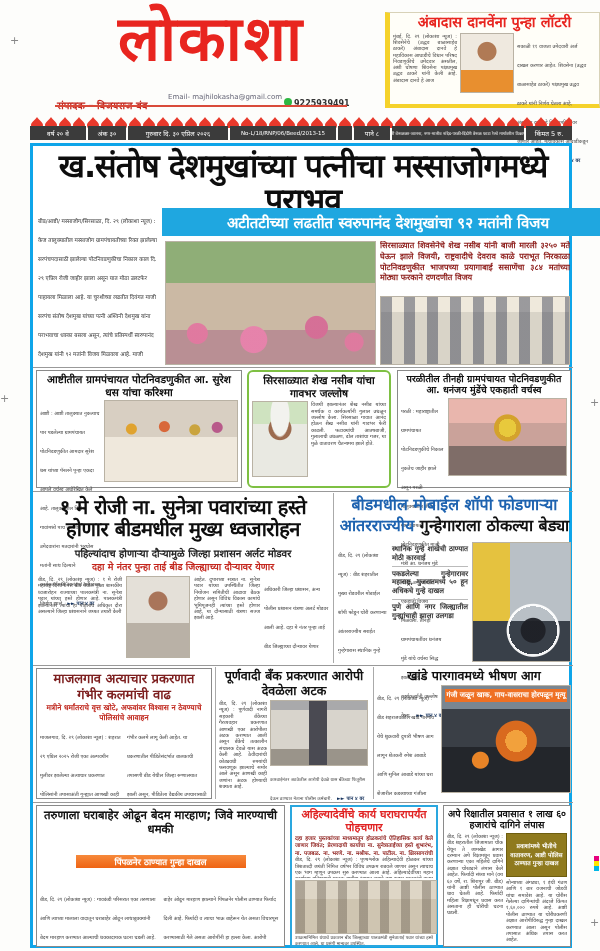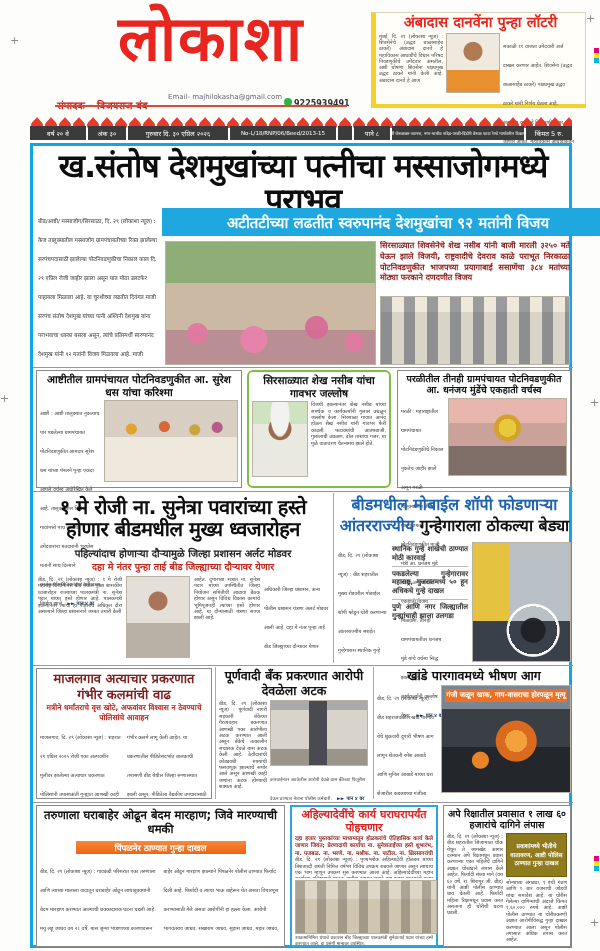--- a/index.html
+++ b/index.html
@@ -9,21 +9,21 @@
   .cropmark{color:#888;font-size:11px;font-weight:400;}
   .regdot{width:5px;height:5px;}
   
   .logo{font-size:62px;font-weight:900;color:#e8251f;line-height:1;text-align:center;letter-spacing:2px;}
   .editor{font-size:10px;font-weight:700;color:#c3251d;}
   .email{font-size:7px;color:#667;}
   .phone{font-size:8px;color:#333;font-weight:700;}
   .phoneicon{display:inline-block;width:8px;height:8px;border-radius:50%;background:#2db742;vertical-align:middle;margin-right:2px;}
   .mastline{height:2px;background:#d94a3a;}
   
-  .lotbox{border:1px solid #d8d2b8;border-left:5px solid #f5d22b;border-bottom:4px solid #f5d22b;background:#fffef8;padding:2px 3px;}
+  .lotbox{border:1px solid #d8d2b8;border-left:5px solid #f5d22b;border-bottom:4px solid #f5d22b;background:#fffef8;padding:2px 3px;margin-left:14px;}
   .lothead{font-size:14.5px;font-weight:900;color:#e8251f;text-align:center;line-height:1.1;}
   .tiny{font-size:5px;line-height:1.25;color:#444;text-align:justify;}
   .more{font-weight:900;color:#16335e;font-size:5px;white-space:nowrap;}
   
   .infobar{display:flex;gap:2px;}
   .seg{background:#3b3b3b;color:#fff;font-size:6.5px;display:flex;align-items:center;justify-content:center;white-space:nowrap;overflow:hidden;}
   
   .frame{border:3px solid #0ea5e9;background:#fff;}
   .leadhead{font-size:32px;font-weight:900;color:#0d0d0d;text-align:center;line-height:1.05;letter-spacing:-1px;}
   .banner{background:#1fa7e0;color:#fff;font-weight:900;font-size:15px;display:flex;align-items:center;justify-content:center;text-align:center;margin-left:44px;}
@@ -273,21 +273,21 @@
           <span class="cap">कारवाईनंतर अटकेतील आरोपी देवळे यास बँकेच्या फितूरीस देऊन ठाण्यात नेताना पोलीस कर्मचारी.</span>
           <span class="more">►► पान ४ वर</span>
         </div>
       </div>
     </div>
 
     <div class="abs hline" style="left:0px;top:656px;width:540px;"></div>
 
     <div class="abs bx" style="left:3px;top:659px;width:249px;height:142px;">
       <div class="h12">तरुणाला घराबाहेर ओढून बेदम मारहाण; जिवे मारण्याची धमकी</div>
-      <div class="orangelbl" style="width:170px;height:13px;margin:4px auto;">पिंपळनेर ठाण्यात गुन्हा दाखल</div>
+      <div class="orangelbl" style="width:170px;height:13px;margin:18px auto;">पिंपळनेर ठाण्यात गुन्हा दाखल</div>
       <div class="cols2" style="height:92px;overflow:hidden;">
         <span class="body5">बीड, दि. २९ (लोकाशा न्यूज) : गावकंडी परिसरात एका तरुणाला आणि त्याच्या मालाला वादातून घराबाहेर ओढून लाथाबुक्क्यांनी बेदम मारहाण करण्यात आल्याची धक्कादायक घटना घडली आहे. मयु लहू जाधव वय २८ वर्षे, यास जुन्या भांडणाच्या कारणावरून बाहेर ओढून मारहाण झाल्याने पिंपळनेर पोलीस ठाण्यात फिर्याद दिली आहे. फिर्यादी व त्याचा भाऊ बाहेरून येत असता विचारपूस करण्यासाठी गेले असता आरोपींनी हा हल्ला केला. आरोपी भागवतराव जाधव, सखाराम जाधव, सुहास जाधव, महार जाधव, ऋतु जाधव, संग्राम जाधव आणि रोहन जाधव यांनी संगनमत करून फिर्यादीला कुऱ्हाडीचा धाक दाखवून 'बेचे कामाला आलास' असे म्हणत शिवीगाळ केली. आरोपींनी फिर्यादीला जिवे मारण्याची धमकी देऊन हल्ला करण्याचा प्रयत्न केला, यांना</span>
         
       </div>
     </div>
 
     <div class="abs bluebx" style="left:257px;top:659px;width:148px;height:142px;">
       <div class="redhead">अहिल्यादेवींचे कार्य घराघरापर्यंत पोहचणार</div>
       <div class="sub6m" style="margin-top:1px;height:20px;overflow:hidden;">दहा हजार पुस्तकांच्या माध्यमातून होळकरांचे ऐतिहासिक कार्य केले जाणार जिवंत; प्रेरणादायी कार्याचा ना. सुनेत्राताईंच्या हस्ते शुभारंभ, ना. पुजबळ, ना. भरणे, ना. मुश्रीफ, ना. पाटील, ना. क्षिरसागरांची होती उपस्थिती</div>
       <div class="body5" style="height:22px;overflow:hidden;margin-top:1px;">बीड, दि. २९ (लोकाशा न्यूज) : पुण्यश्लोक अहिल्यादेवी होळकर यांच्या त्रिशताब्दी जयंती निमित्त वर्षभर विविध उपक्रम राबवले जाणार असून त्याचाच एक भाग म्हणून उपक्रम सुरु करण्यात आला आहे. अहिल्यादेवींच्या महान कार्याच्या इतिहासाचे पुस्तक ग्रामीण भागात सुमारे दहा हजार पुस्तकांचे वाटप करण्यात येणार आहे.</div>

